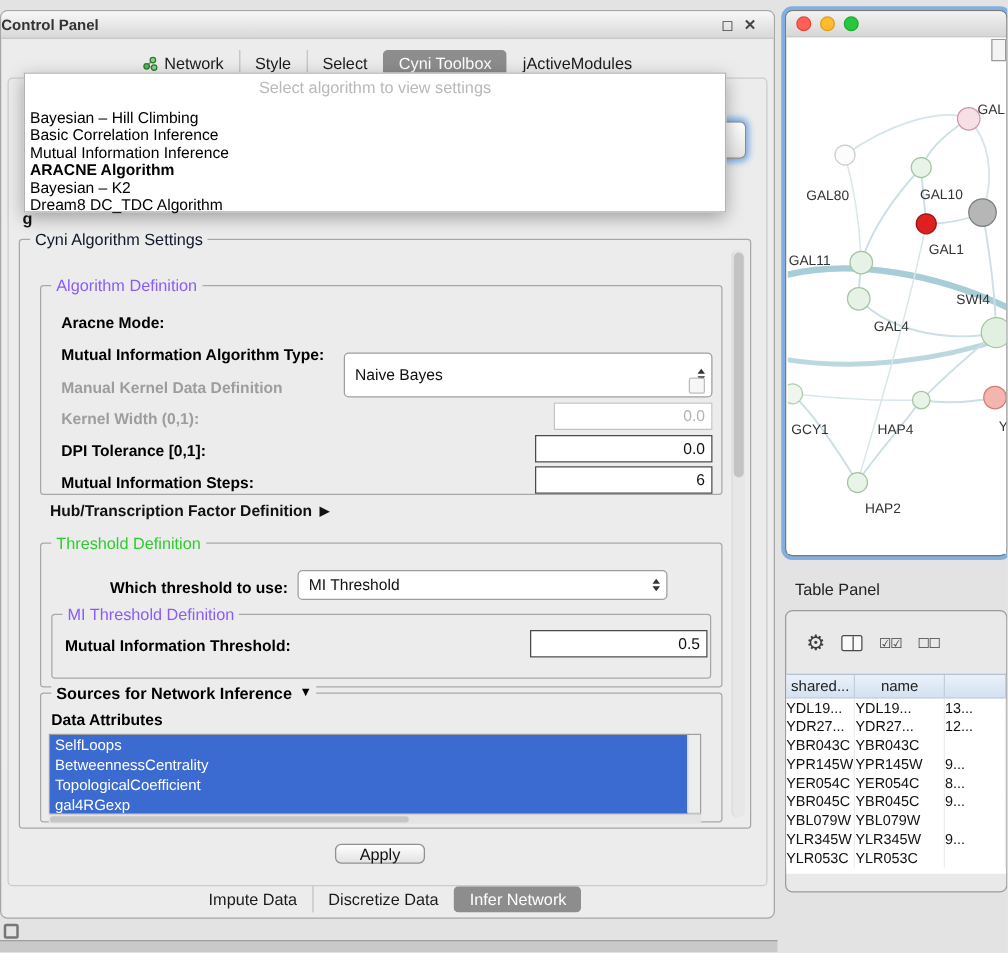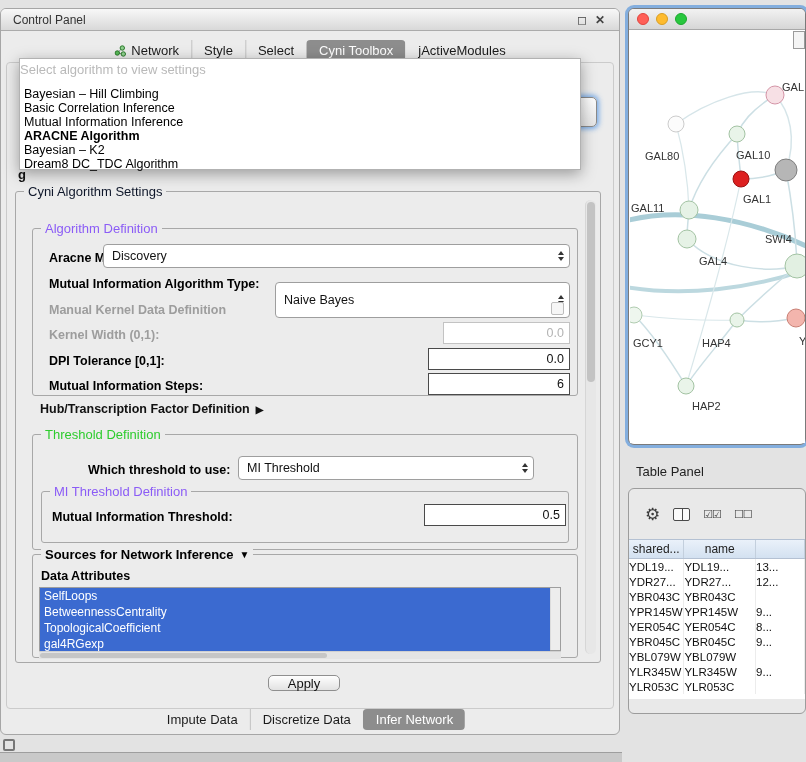--- a/index.html
+++ b/index.html
@@ -3,33 +3,33 @@
 <meta charset="utf-8">
 <style>
   *{margin:0;padding:0;box-sizing:border-box}
   html,body{background:#e3e3e3}
   body{font-family:"Liberation Sans",sans-serif;color:#111}
   #root{position:relative;width:806px;height:762px;overflow:hidden;background:#e3e3e3;font-size:13px}
   .abs{position:absolute}
   
   .panel{left:0;top:8px;width:620px;height:727px;background:#ececec;border:1px solid #a6a6a6;border-radius:6px}
   .titlebar{left:0;top:0;width:100%;height:22px;background:linear-gradient(#f8f8f8,#d8d8d8);border-bottom:1px solid #ababab;border-radius:5px 5px 0 0;display:flex;align-items:center}
-  .titlebar .t{font-weight:normal;font-size:12px;color:#333;padding-left:12px}
+  .titlebar .t{font-weight:bold;font-size:12px;color:#333;padding-left:0}
   .wctrls{margin-left:auto;display:flex;gap:8px;padding-right:14px;color:#444;font-size:12px;line-height:12px}
   .wctrls span{cursor:default}
   .contentframe{left:5px;top:53px;width:608px;height:647px;border:1px solid #cbcbcb;border-radius:4px}
   
   .tabs{display:flex;align-items:center;height:23px;left:50%;transform:translateX(-50%)}
   .tab{padding:3px 12px;font-size:13px;color:#1b1b1b;display:flex;align-items:center;gap:5px;white-space:nowrap}
   .tab + .tab{border-left:1px solid #c2c2c2}
   .tab.sel{background:#8d8d8d;color:#fff;border-radius:4px;border-left-color:transparent}
   .tab.sel + .tab{border-left-color:transparent}
   
   .popup{left:18px;top:49px;width:562px;height:112px;background:#fff;border:1px solid #b2b2b2;box-shadow:0 4px 14px rgba(0,0,0,.35);z-index:30}
-  .popup .ph{color:#b9b9b9;margin-top:3px;font-size:13px}
+  .popup .ph{color:#b9b9b9;text-align:center;margin-top:3px;font-size:13px}
   .popup .items{position:absolute;top:28px;left:3px;right:3px}
   .pi{height:14px;line-height:14px;font-size:12.5px;color:#000;padding-left:1px}
   .pi.bold{font-weight:bold}
   .hidfrag{left:556px;top:88px;width:40px;height:30px;border-radius:5px;border:1px solid #8a8a8a;background:linear-gradient(#fdfdfd,#e4e4e4);box-shadow:0 0 5px 2px rgba(100,160,230,.85);z-index:5}
   .gfrag{left:17px;top:158px;font-weight:bold;z-index:2}
   
   .group{position:absolute;border:1px solid #a8a8a8;border-radius:3px}
   .legend{position:absolute;top:-8px;left:8px;background:#ececec;padding:0 4px;font-size:13px;line-height:15px;white-space:nowrap;color:#0f172a}
   .legend.blue{color:#8b5cf6}
   .legend.green{color:#2ecc2e}
@@ -139,27 +139,20 @@
       <span class="legend">Cyni Algorithm Settings</span>
 
       <div class="vscroll" style="right:4px;top:8px;width:11px;height:454px">
         <div class="vthumb" style="top:2px;height:180px"></div>
       </div>
 
       <div class="group" style="left:16px;top:36px;width:546px;height:168px">
         <span class="legend blue">Algorithm Definition</span>
 
         <span class="lbl" style="left:16px;top:22px">Aracne Mode:</span>
-        <div class="combo" style="left:70px;top:15px;width:467px;height:24px">
-          <span>Discovery</span>
-          <span class="arr">
-              <i class="tri-up"></i>
-              <i class="tri-dn"></i>
-            </span>
-        </div>
 
         <span class="lbl" style="left:16px;top:48px">Mutual Information Algorithm Type:</span>
         <div class="combo" style="left:242px;top:53px;width:295px;height:36px">
           <span>Naive Bayes</span>
           <span class="arr">
               <i class="tri-up"></i>
               <i class="tri-dn"></i>
             </span>
         </div>
 

